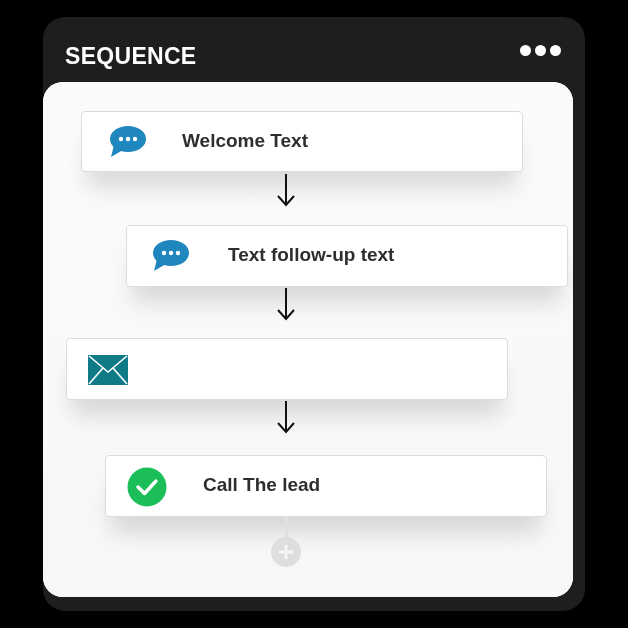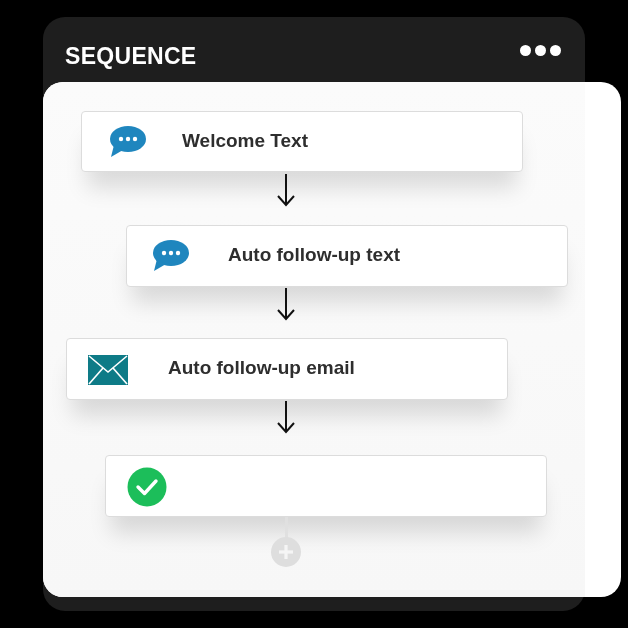--- a/index.html
+++ b/index.html
@@ -41,21 +41,21 @@
       width: 11px;
       height: 11px;
       border-radius: 50%;
       background: #ffffff;
       display: block;
     }
     .panel {
       position: absolute;
       left: 43px;
       top: 82px;
-      width: 578px;
+      width: 530px;
       height: 515px;
       background: #ffffff;
       border-radius: 20px;
       overflow: hidden;
       text-align: right;
     }
     .panel-inner {
       position: absolute;
       left: 0; top: 0;
       width: 542px;
@@ -135,48 +135,48 @@
     </svg>
 
     <div class="step" style="left:83px; top:143px; width:442px; height:62px;">
       <svg class="step-icon" style="left:24px; top:13px;" width="40" height="34" viewBox="0 0 40 34">
         <ellipse cx="20" cy="14" rx="18" ry="13" fill="#1f86be"></ellipse>
         <path d="M6 20 L3 32 L15 25 Z" fill="#1f86be"></path>
         <circle cx="13" cy="14" r="2.2" fill="#ffffff"></circle>
         <circle cx="20" cy="14" r="2.2" fill="#ffffff"></circle>
         <circle cx="27" cy="14" r="2.2" fill="#ffffff"></circle>
       </svg>
-      <span class="step-label" style="left:101px;">Auto follow-up text</span>
+      <span class="step-label" style="left:101px;">Text follow-up text</span>
     </div>
 
     <svg class="arrow" style="left:233px; top:206px;" viewBox="0 0 20 36">
       <line x1="10" y1="0" x2="10" y2="31" stroke="#111" stroke-width="2"></line>
       <polyline points="2,22 10,31 18,22" fill="none" stroke="#111" stroke-width="2"></polyline>
     </svg>
 
     <div class="step" style="left:23px; top:256px; width:442px; height:62px;">
       <svg class="step-icon" style="left:21px; top:16px;" width="40" height="30" viewBox="0 0 40 30">
         <rect x="0" y="0" width="40" height="30" fill="#0e7b87"></rect>
         <polyline points="1,1 20,17 39,1" fill="none" stroke="#ffffff" stroke-width="1.6"></polyline>
         <line x1="1" y1="29" x2="15" y2="13" stroke="#ffffff" stroke-width="1.6"></line>
         <line x1="39" y1="29" x2="25" y2="13" stroke="#ffffff" stroke-width="1.6"></line>
       </svg>
-      <span class="step-label" style="left:101px;">Auto follow-up email</span>
     </div>
 
     <svg class="arrow" style="left:233px; top:319px;" viewBox="0 0 20 36">
       <line x1="10" y1="0" x2="10" y2="31" stroke="#111" stroke-width="2"></line>
       <polyline points="2,22 10,31 18,22" fill="none" stroke="#111" stroke-width="2"></polyline>
     </svg>
 
     <div class="step" style="left:62px; top:373px; width:442px; height:62px;">
       <svg class="step-icon" style="left:21px; top:11px;" width="40" height="40" viewBox="0 0 40 40">
         <circle cx="20" cy="20" r="19.5" fill="#1cbe5a"></circle>
         <polyline points="11,20 17.5,26.5 29,14" fill="none" stroke="#ffffff" stroke-width="3.4" stroke-linecap="round" stroke-linejoin="round"></polyline>
       </svg>
+      <span class="step-label" style="left:97px;">Call The lead</span>
     </div>
 
     <div class="connector-line" style="left:242px; top:435px;"></div>
     <div class="add-button" style="left:228px; top:455px;">
       <svg width="30" height="30" viewBox="0 0 30 30">
         <line x1="15" y1="8" x2="15" y2="22" stroke="#f5f5f5" stroke-width="3.2"></line>
         <line x1="8" y1="15" x2="22" y2="15" stroke="#f5f5f5" stroke-width="3.2"></line>
       </svg>
     </div>
 

